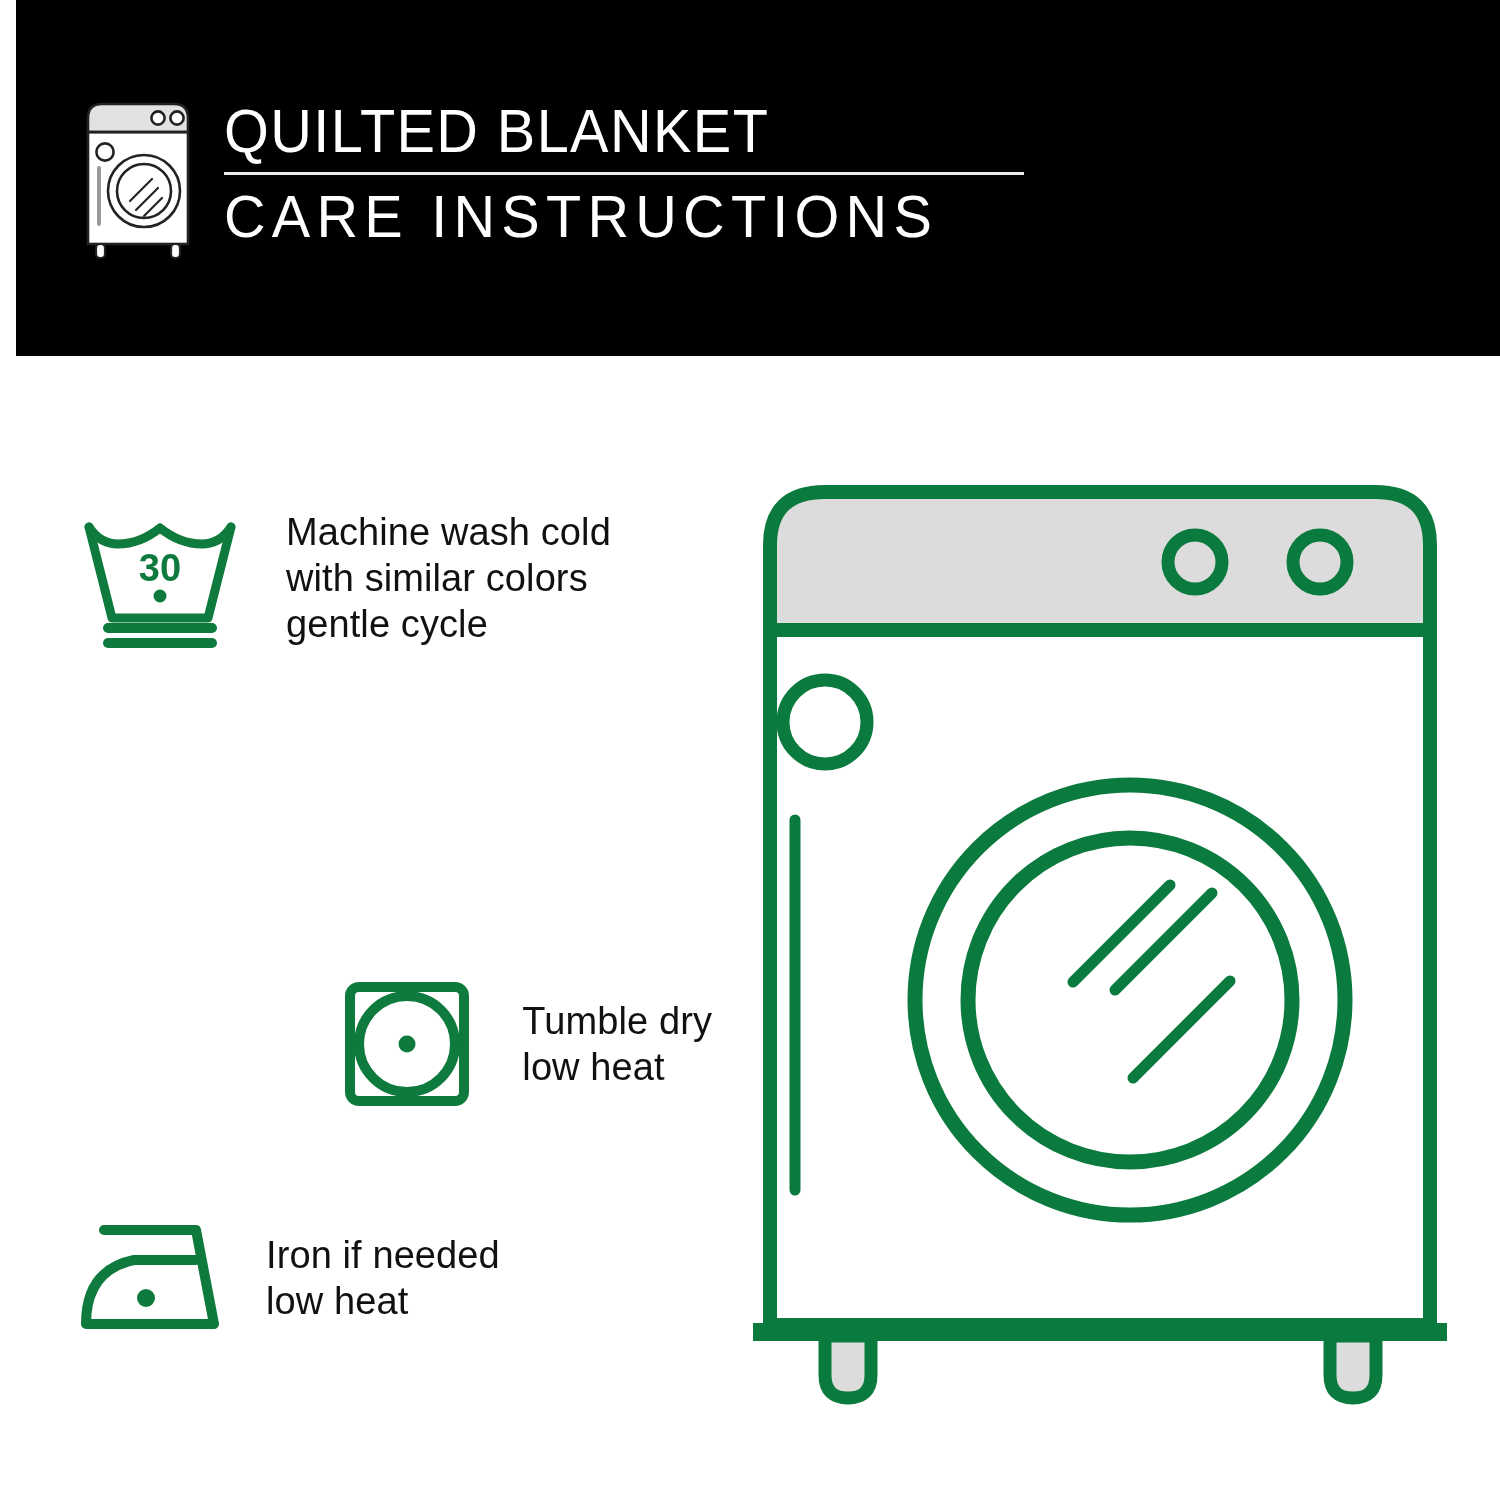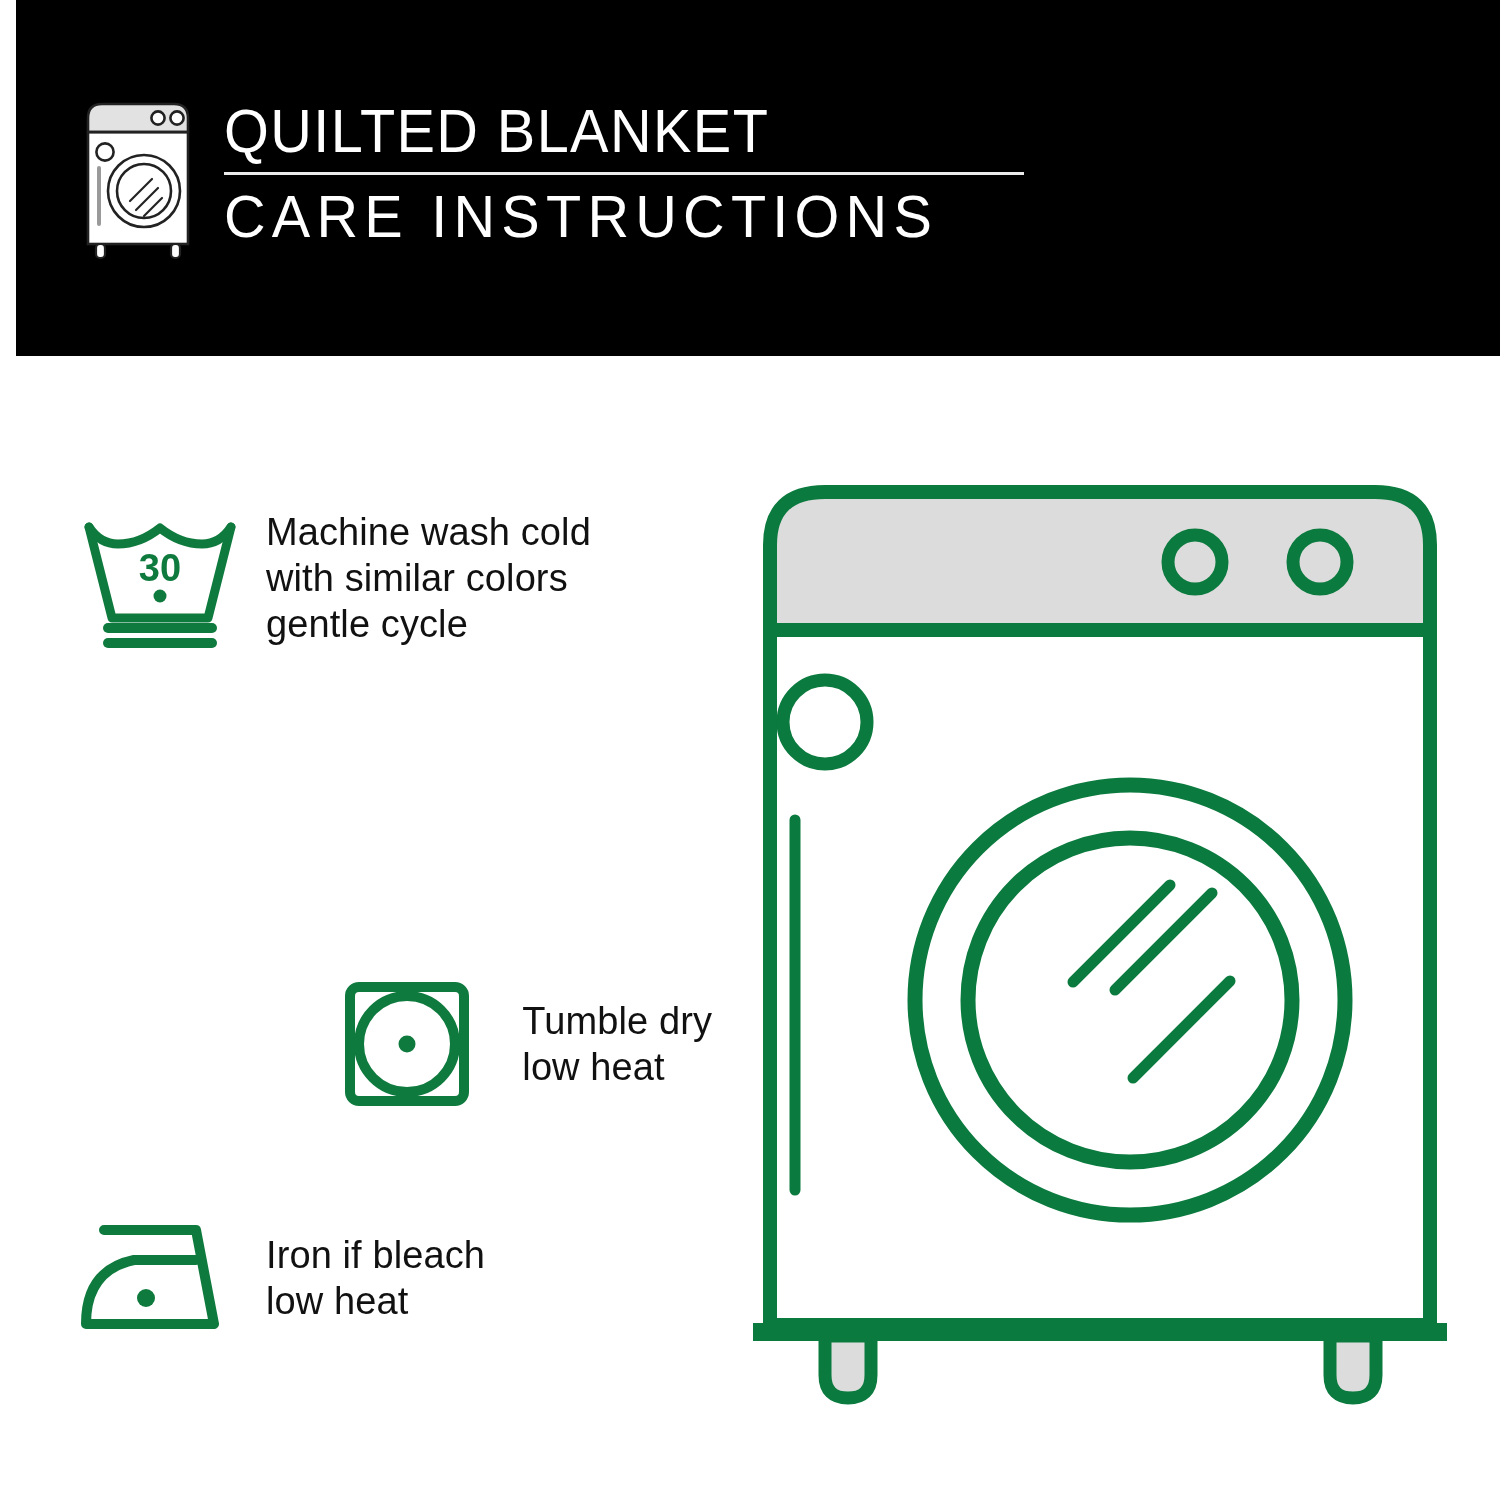--- a/index.html
+++ b/index.html
@@ -97,21 +97,21 @@
   }
   .care-row .care-text {
     color: #111111;
     font-size: 38px;
     line-height: 46px;
     font-weight: 400;
     letter-spacing: 0.1px;
     white-space: pre-line;
     margin-left: 18px;
   }
-  #row-wash   { top: 152px; }
+  #row-wash   { top: 152px; gap: 20px; }
   #row-bleach { top: 382px; }
   #row-dry    { top: 618px; justify-content: flex-end; }
   #row-iron   { top: 852px; }
 
   
   .machine-wrap {
     position: absolute;
     left: 740px;
     top: 470px;
     width: 740px;
@@ -195,21 +195,21 @@
 
   <div class="care-row" id="row-iron">
     <span class="sym">
       <svg viewBox="0 0 176 140" width="176" height="140" aria-hidden="true">
         <g fill="none" stroke="#0f7a3d" stroke-width="10" stroke-linecap="round" stroke-linejoin="round">
           <path d="M32 22 L124 22 L142 116 L14 116 Q14 62 62 52 L124 52"></path>
         </g>
         <circle cx="74" cy="90" r="9" fill="#0f7a3d"></circle>
       </svg>
     </span>
-    <span class="care-text">Iron if bleach
+    <span class="care-text">Iron if needed
 low heat</span>
   </div>
 
 </div>
 
 <div class="machine-wrap">
   <svg viewBox="0 0 740 960" width="740" height="960" aria-hidden="true">
 
     <path d="M30 160 L30 855 L690 855 L690 160 Z" fill="#ffffff" stroke="#0b7a3e" stroke-width="14" stroke-linejoin="round"></path>
 

